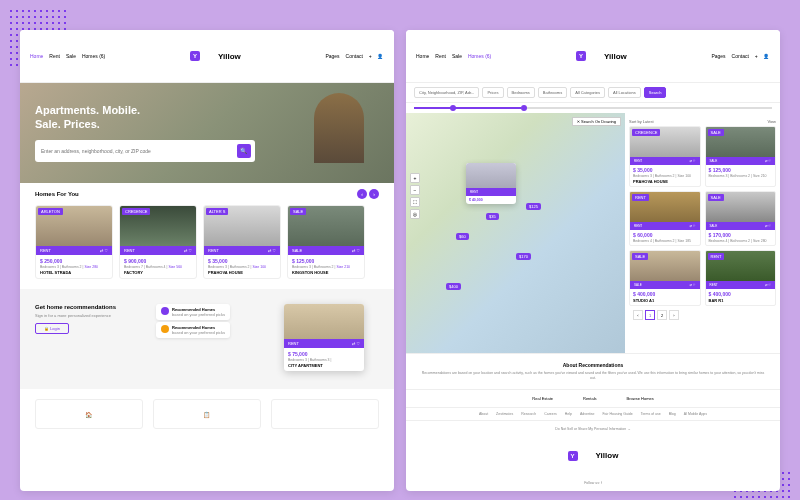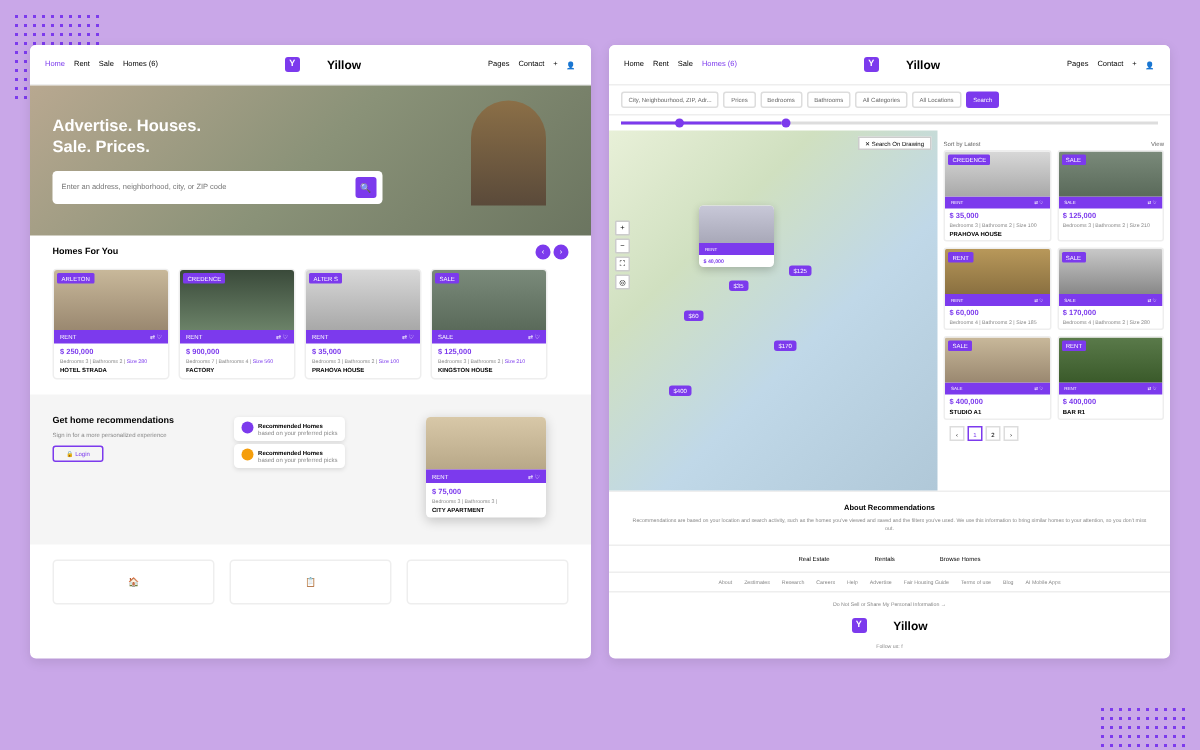--- a/index.html
+++ b/index.html
@@ -7,21 +7,21 @@
 .container{display:flex;gap:12px;padding:30px 20px;position:relative}
 .dots{position:absolute;width:60px;height:60px;background-image:radial-gradient(#7c3aed 1px,transparent 1px);background-size:6px 6px}
 .dots.tl{top:8px;left:8px}
 .dots.br{bottom:-30px;right:8px}
 .panel{background:#fff;border-radius:4px;overflow:hidden;flex:1;box-shadow:0 2px 8px rgba(0,0,0,0.1)}
 .panel.left{min-width:370px}
 .panel.right{min-width:370px}
 .nav{display:flex;align-items:center;padding:4px 10px;border-bottom:1px solid #eee;gap:8px;background:#fff}
 .nav-left{display:flex;gap:6px;font-size:5px}
 .nav-left span.active{color:#7c3aed}
-.logo{display:flex;align-items:flex-end;gap:18px;margin:4px auto;font-weight:bold;font-size:8px}
+.logo{display:flex;align-items:center;gap:18px;margin:17px auto;font-weight:bold;font-size:8px}
 .logo .y{background:#7c3aed;color:#fff;width:10px;height:10px;display:inline-flex;align-items:center;justify-content:center;border-radius:2px;font-size:6px}
 .nav-right{display:flex;gap:6px;font-size:5px;align-items:center}
 .hero{position:relative;height:100px;background:linear-gradient(135deg,#b8a890 0%,#8a9278 50%,#6b7560 100%);padding:20px 15px;color:#fff}
 .hero h1{font-size:11px;font-weight:bold;line-height:1.3}
 .search-bar{background:#fff;border-radius:3px;display:flex;align-items:center;padding:4px;margin-top:8px;width:220px}
 .search-bar input{border:none;flex:1;font-size:5px;padding:2px;outline:none}
 .search-bar .btn{background:#7c3aed;color:#fff;width:14px;height:14px;border-radius:2px;display:flex;align-items:center;justify-content:center;font-size:6px}
 .couple{position:absolute;right:30px;top:10px;width:50px;height:70px;background:linear-gradient(#8b6f47,#5a4a3a);border-radius:25px 25px 0 0}
 .section-head{display:flex;justify-content:space-between;align-items:center;padding:6px 15px;background:#fff}
 .section-head h2{font-size:6px;font-weight:bold}
@@ -109,21 +109,21 @@
         </div>
 <div class="nav-right">
 <span>Pages</span>
 <span>Contact</span>
 <span>+</span>
 <span>👤</span>
 </div>
 </div>
 
 <div class="hero">
-<h1><span>Advertise. Houses.</span><br><span>Sale. Prices.</span></h1>
+<h1><span>Apartments. Mobile.</span><br><span>Sale. Prices.</span></h1>
 <div class="search-bar">
 <input placeholder="Enter an address, neighborhood, city, or ZIP code" style="">
 <div class="btn">🔍</div>
 </div>
 <div class="couple"></div>
 </div>
 
 <div class="section-head">
 <h2>Homes For You</h2>
 <div class="nav-dots">

